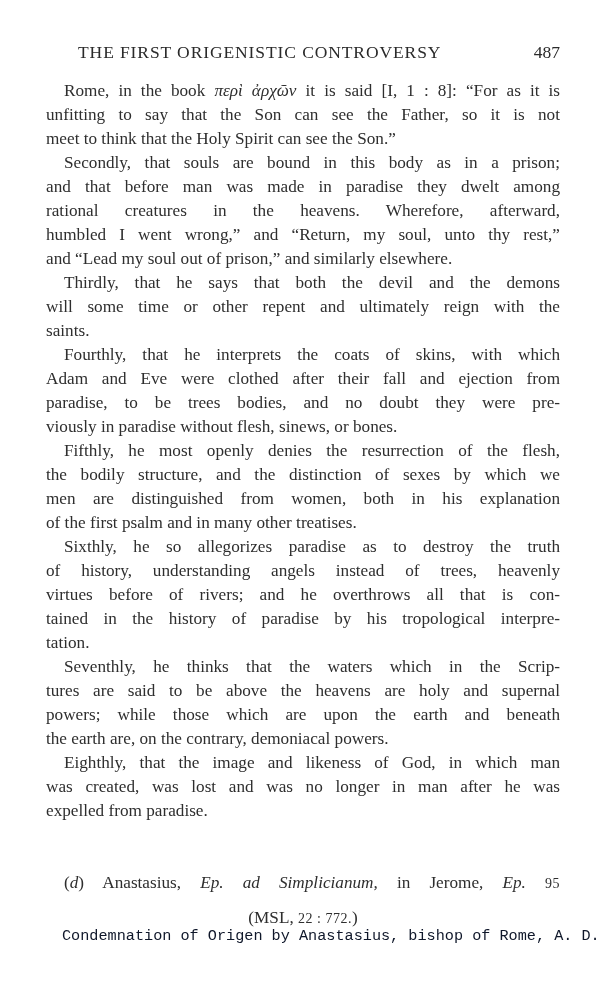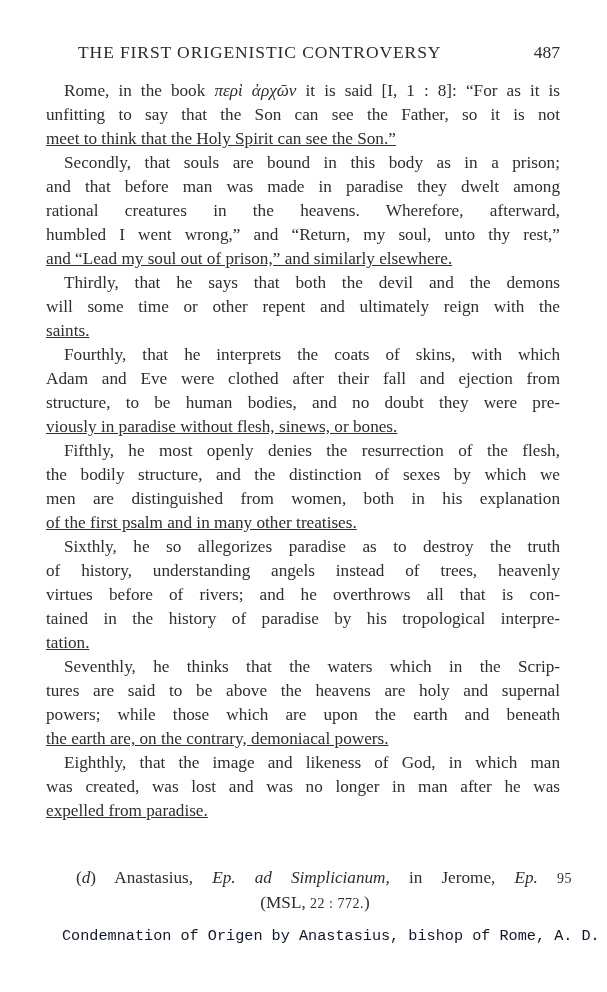--- a/index.html
+++ b/index.html
@@ -62,34 +62,33 @@
       text-align-last: left;
     }
     .para .line {
       display: block;
       text-align: justify;
       text-align-last: justify;
       white-space: nowrap;
     }
     .para .line.last {
       text-align-last: left;
-      text-decoration: underline;
     }
     .para .line.first {
       padding-left: 18px;
     }
     .para { text-indent: 0; }
     .greek { font-style: italic; }
     .source {
       position: absolute;
       top: 866px;
-      left: 58px;
+      left: 46px;
       width: 514px;
       font-size: 17.2px;
-      line-height: 24px;
+      line-height: 34px;
     }
     .source .line { display: block; white-space: nowrap; text-align: center; }
     .source .line.first { padding-left: 18px; text-align: justify; text-align-last: justify; }
     .source .label-italic { font-style: italic; }
     .source .oldstyle { font-size: 14px; letter-spacing: 0.5px; }
     .caption {
       position: absolute;
       top: 926px;
       left: 62px;
       width: 480px;
@@ -129,21 +128,21 @@
 
     <p class="para">
       <span class="line first">Thirdly, that he says that both the devil and the demons</span>
       <span class="line">will some time or other repent and ultimately reign with the</span>
       <span class="line last">saints.</span>
     </p>
 
     <p class="para">
       <span class="line first">Fourthly, that he interprets the coats of skins, with which</span>
       <span class="line">Adam and Eve were clothed after their fall and ejection from</span>
-      <span class="line">structure, to be human bodies, and no doubt they were pre-</span>
+      <span class="line">paradise, to be trees bodies, and no doubt they were pre-</span>
       <span class="line last">viously in paradise without flesh, sinews, or bones.</span>
     </p>
 
     <p class="para">
       <span class="line first">Fifthly, he most openly denies the resurrection of the flesh,</span>
       <span class="line">the bodily structure, and the distinction of sexes by which we</span>
       <span class="line">men are distinguished from women, both in his explanation</span>
       <span class="line last">of the first psalm and in many other treatises.</span>
     </p>
 

